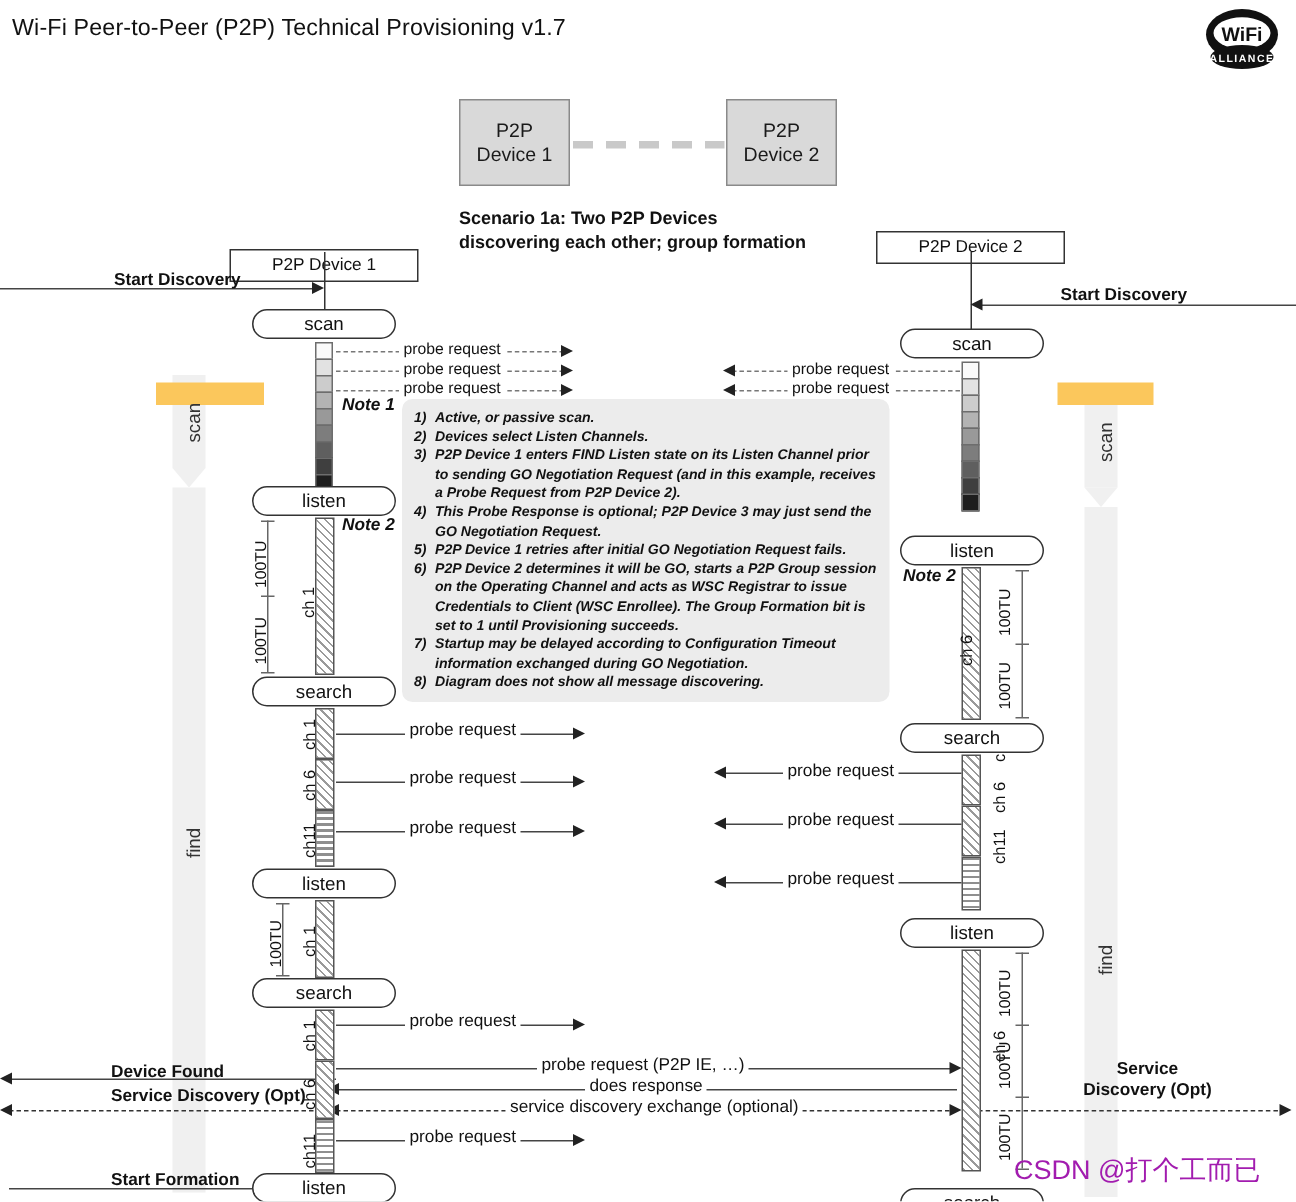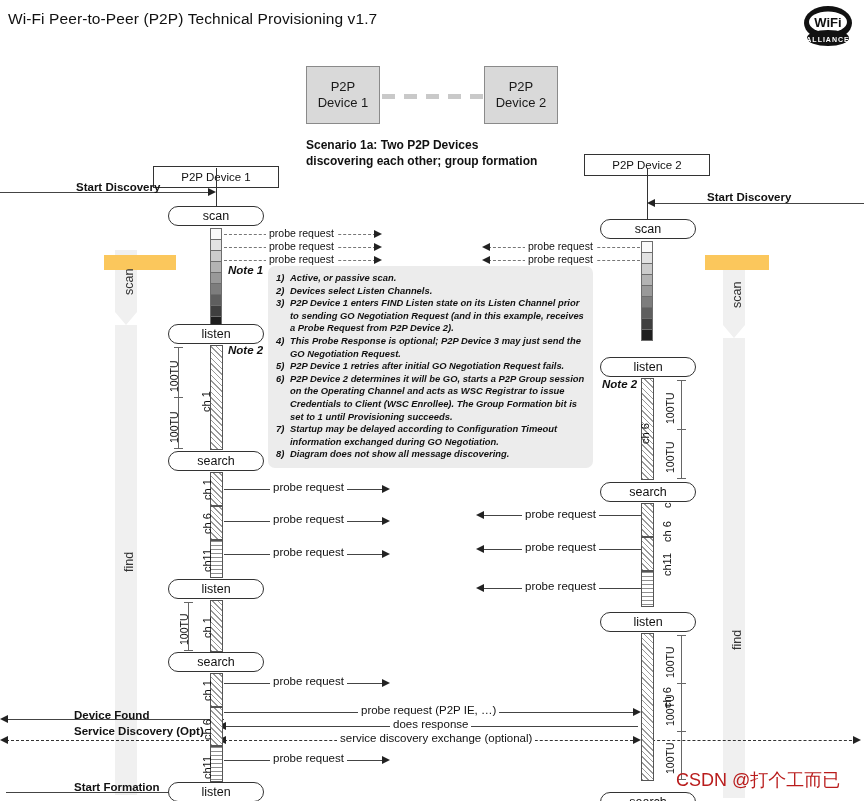--- a/index.html
+++ b/index.html
@@ -224,21 +224,21 @@
     position: absolute;
     height: 15px;
     background: #fbc75c;
     z-index: 5;
   }
   
   #watermark {
     position: absolute;
     left: 676px; top: 768px;
     font-size: 18px;
-    color: #b91c1c;
+    color: #a21caf;
     white-space: nowrap;
     z-index: 40;
   }
 </style>
 </head>
 <body>
 
 <div id="page">
 
   <div id="doc-title">Wi-Fi Peer-to-Peer (P2P) Technical Provisioning v1.7</div>
@@ -500,16 +500,20 @@
   <div class="msg-dash-dk" style="left:6px; top:740px; width:218px;"></div>
   <div class="arrow-l" style="left:0px; top:736px;"></div>
   <div class="side-lab" style="left:74px; top:725px;">Service Discovery (Opt)</div>
 
   <div class="msg-line" style="left:6px; top:792px; width:204px;"></div>
   <div class="arrow-r" style="left:202px; top:788px;"></div>
   <div class="side-lab" style="left:74px; top:781px;">Start Formation</div>
 
   <div class="msg-dash-dk" style="left:647px; top:740px; width:210px;"></div>
   <div class="arrow-r" style="left:853px; top:736px;"></div>
+  <div class="side-lab" style="left:705px; top:707px; width:120px;">
+    <span>Service</span><br>
+    <span>Discovery (Opt)</span>
+  </div>
 
   <div id="watermark">CSDN @打个工而已</div>
 
 </div>
 
 </body></html>

